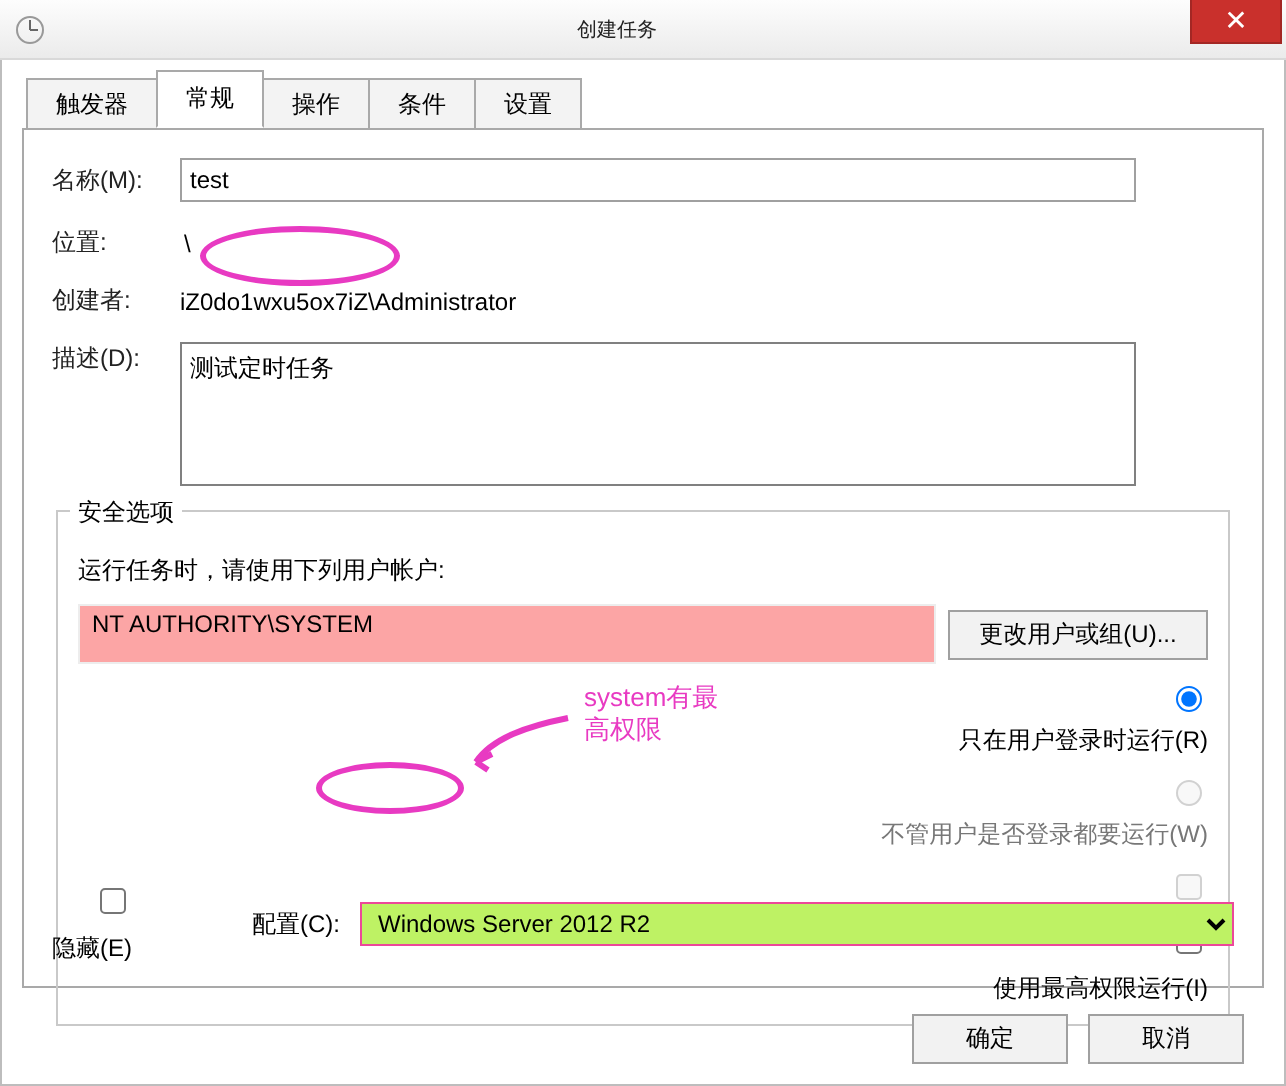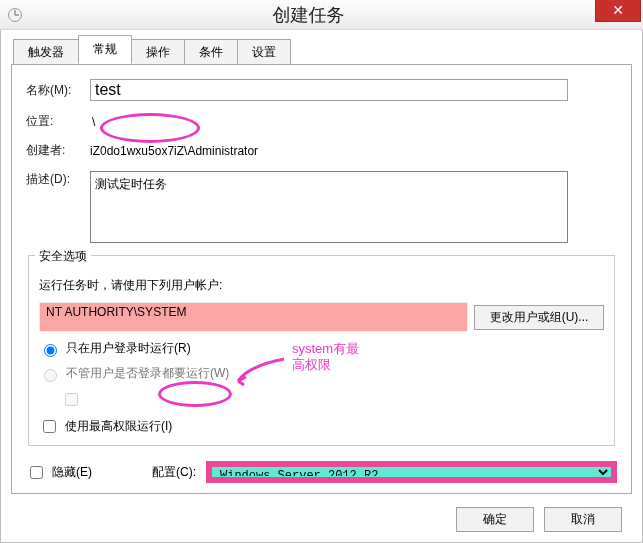--- a/index.html
+++ b/index.html
@@ -24,21 +24,21 @@
     width: 14px; height: 14px; border: 1px solid #999; border-radius: 50%;
     margin-left: 8px; position: relative;
   }
   .titlebar .clock::before, .titlebar .clock::after {
     content:""; position:absolute; background:#666; left:50%; top:50%;
     transform-origin: bottom center;
   }
   .titlebar .clock::before { width:1px; height:5px; transform: translate(-50%,-100%); }
   .titlebar .clock::after  { width:1px; height:4px; transform: translate(-50%,-100%) rotate(90deg);}
   .titlebar .title {
-    flex:1; text-align:center; font-size:18px; color:#222;
+    flex:1; text-align:center; font-size:10px; color:#222;
   }
   .titlebar .close {
     width: 46px; height: 22px; background:#c9302c; color:#fff;
     display:flex; align-items:center; justify-content:center;
     font-size:14px; margin-right:2px; margin-top:-8px;
     border:1px solid #a32724; border-top:none;
   }
   .window-body {
     border:1px solid #bdbdbd; border-top:none;
     height: 513px; padding: 8px 10px 10px 10px; background:#fff;
@@ -64,21 +64,21 @@
     padding: 14px 14px 10px 14px;
     position:relative;
   }
   .formrow {
     display:flex; align-items:center; margin-bottom:12px;
   }
   .formrow .lbl {
     width: 64px; color:#222;
   }
   .txt {
-    border:1px solid #a0a0a0; height:22px; padding:2px 4px; font-size:16px;
+    border:1px solid #a0a0a0; height:22px; padding:2px 4px; font-size:12px;
     font-family:inherit; background:#fff;
   }
   .name-input { width: 478px; }
   .loc-val { padding-left:2px; }
   .desc {
     width:478px; height:72px; border:1px solid #808080; resize:none;
     font-family:inherit; font-size:12px; padding:4px;
   }
   .fieldset {
     border:1px solid #c9c9c9;
@@ -98,32 +98,32 @@
   .account-display {
     flex:1; background:#fca5a5; border:1px solid #ededed;
     height:30px; padding:2px 6px; font-size:12px;
   }
   .btn {
     border:1px solid #a0a0a0; background:#f2f2f2;
     padding: 3px 12px; font-size:12px; cursor:pointer;
     font-family:inherit;
   }
   .radio-row, .check-row {
-    display:flex; align-items:center; gap:6px; margin: 8px 0;
+    display:flex; align-items:flex-end; gap:6px; margin: 8px 0; flex-direction: column;
   }
   .indent { margin-left: 22px; color:#727272; }
   .indent input[type=checkbox] { accent-color:#888; }
   .bottom-row {
     position:absolute; left:14px; right:14px; bottom:10px;
     display:flex; align-items:center; gap:10px;
   }
   .bottom-row .cfg-lbl { margin-left: 50px; }
   .select {
-    flex:1; border:6px solid #ec4899; height:22px; font-size:12px;
-    padding:1px 4px; background:#5eead4; font-family:Liberation Mono, monospace;
+    flex:1; border:1px solid #ec4899; height:22px; font-size:12px;
+    padding:1px 4px; background:#bef264; font-family:Liberation Sans, sans-serif;
   }
   .dlg-buttons {
     position:absolute; right:20px; bottom:10px; display:flex; gap:10px;
   }
   .dlg-buttons .btn { width:78px; }
   
   .anno-ellipse {
     position:absolute; border:3px solid #e83ac2; border-radius:50%;
     pointer-events:none;
   }

